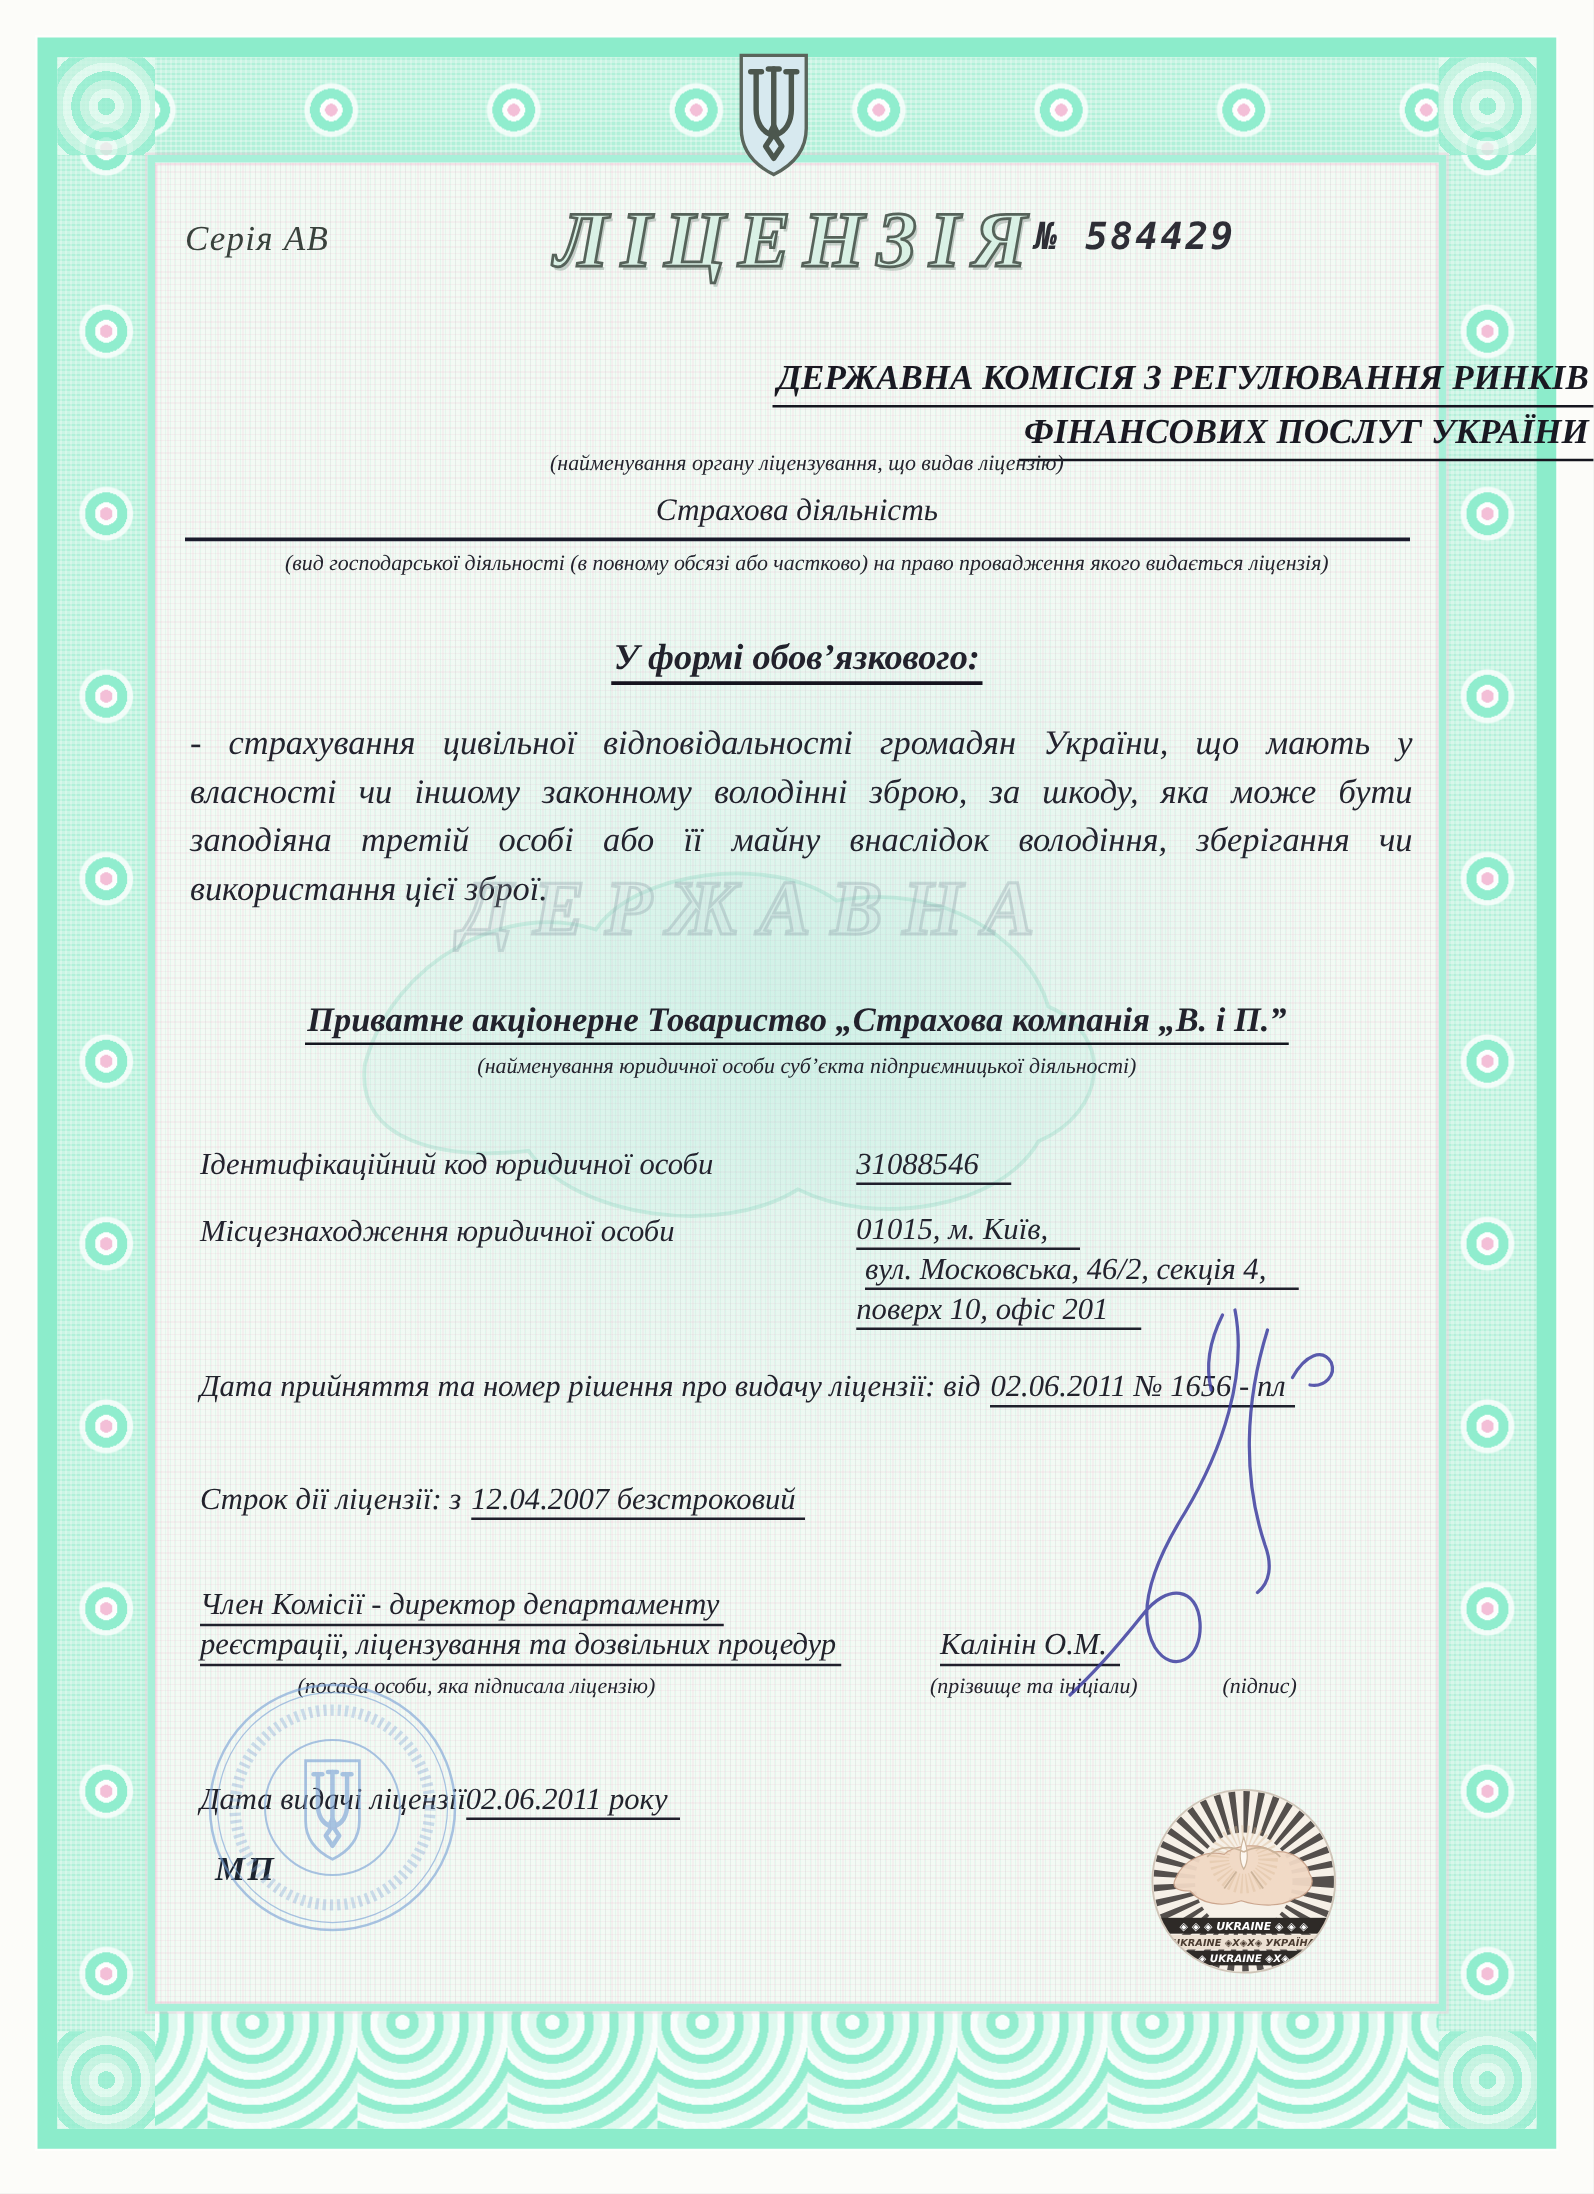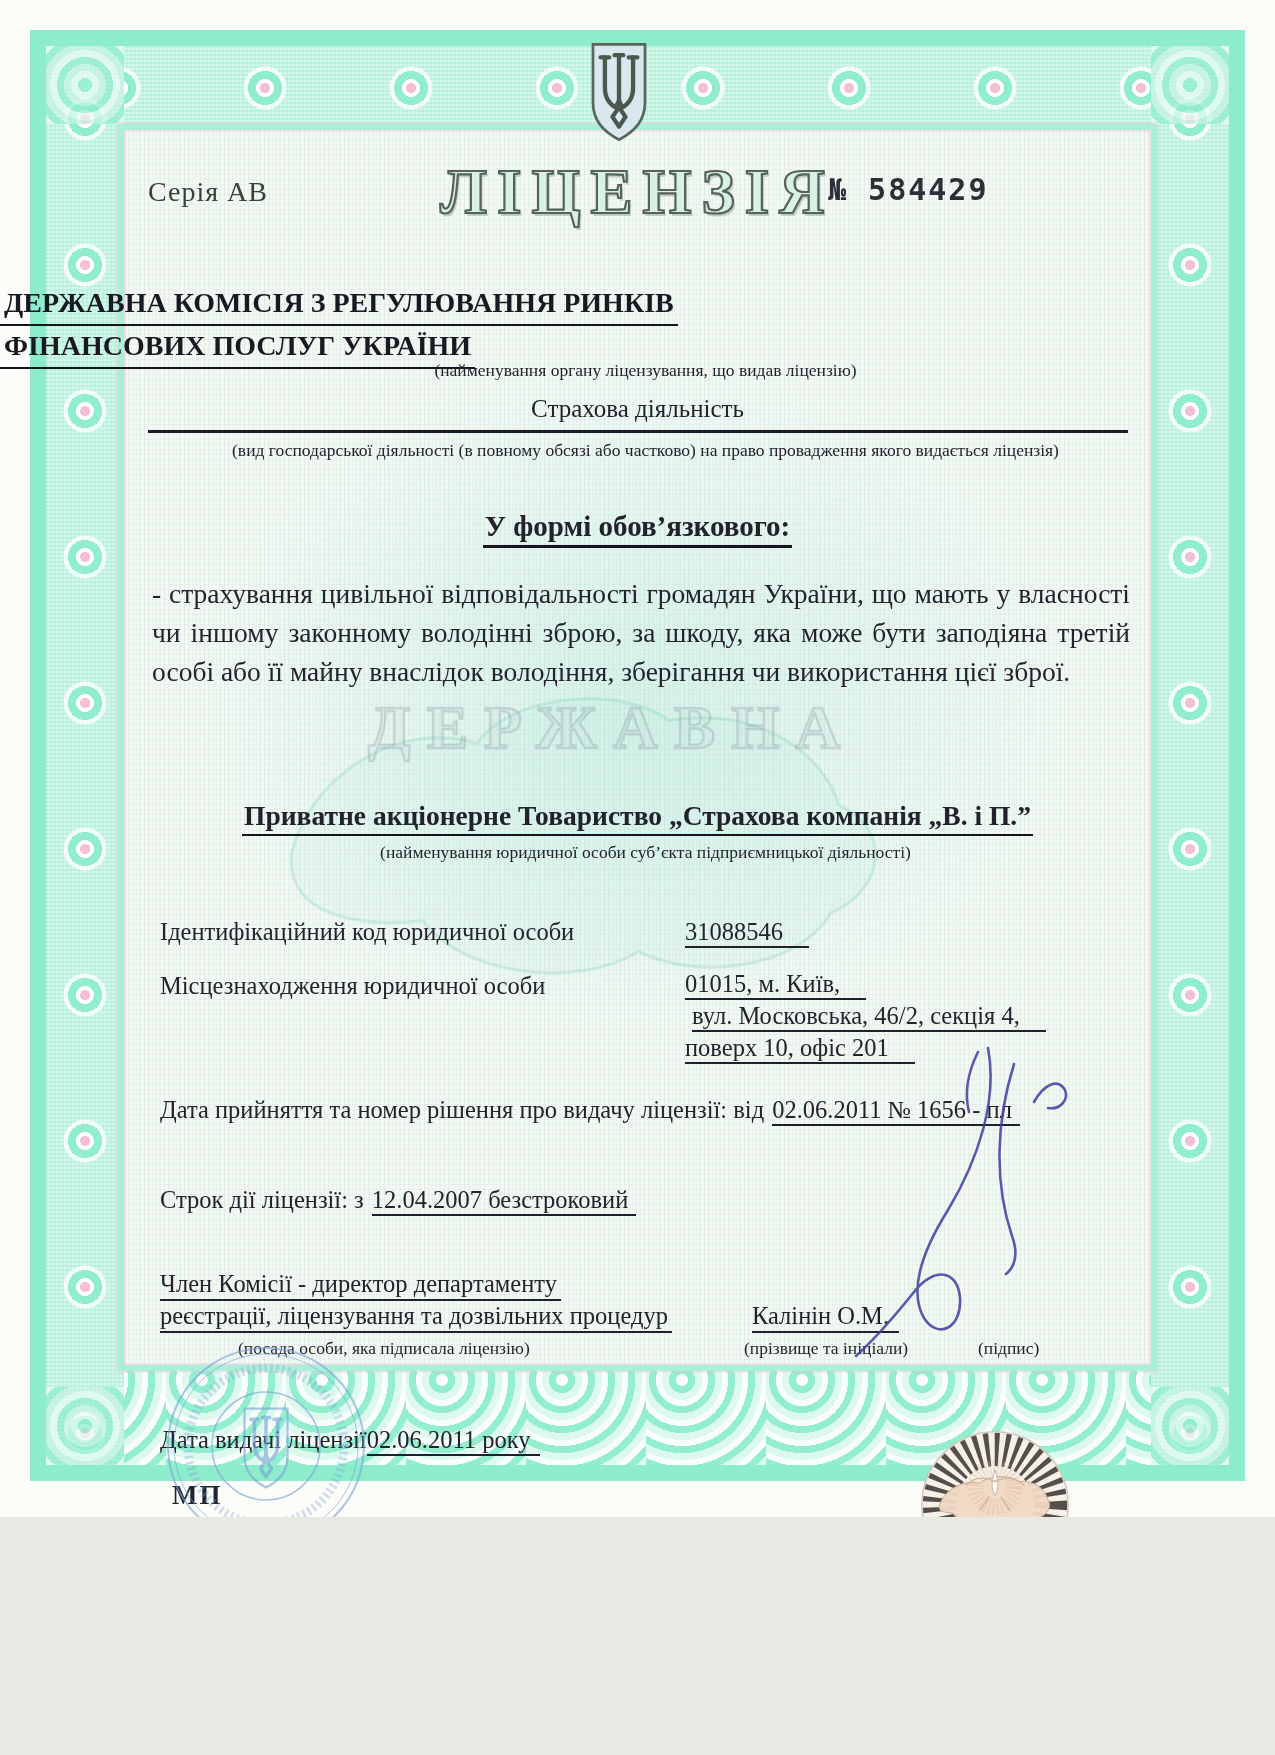--- a/index.html
+++ b/index.html
@@ -1,20 +1,21 @@
 <!DOCTYPE html>
 <html><head>
 <meta charset="utf-8">
 <style>
   html,body{margin:0;padding:0;background:#e9e9e4;}
   .page{
-    position:relative; width:1275px; height:1517px; margin:0 auto;
+    position:relative; width:1275px; height:1755px; margin:0 auto;
     background:#fcfcf9; overflow:hidden;
     font-family:"Liberation Serif","DejaVu Serif",serif;
     color:#22222c;
+    font-style:italic;
   }
   .abs{position:absolute;}
 
   
   .band-outer{
     position:absolute; left:30px; top:30px; right:30px; bottom:36px;
     border:16px solid #8ceccb;
     box-shadow: inset 0 0 0 2px rgba(255,255,255,.65), 0 0 0 2px rgba(255,255,255,.5);
   }
   .strip{position:absolute; background-color:#c6f3e1;}
@@ -55,21 +56,21 @@
   }
 
   
   .series{left:148px; top:176px; font-size:28px; color:#39413c; letter-spacing:1px;}
   .title{left:0; right:0; top:156px; text-align:center; font-weight:bold;
     font-size:63px; letter-spacing:10px; color:#d9f1e5;
     -webkit-text-stroke:2.2px #56635a; text-shadow:2px 3px 0 rgba(90,110,100,.30);}
   .number{left:828px; top:172px; font-family:"DejaVu Sans Mono",monospace;
     font-weight:bold; font-size:30px; color:#2e2e36; letter-spacing:2px;}
 
-  .issuer{left:0; right:0; top:283px; text-align:left; font-weight:bold; font-size:28px; color:#191922; line-height:40px;}
+  .issuer{left:0; right:0; top:283px; text-align:right; font-weight:bold; font-size:28px; color:#191922; line-height:40px;}
   .issuer span{display:inline-block; border-bottom:2px solid #15151f; padding:0 4px 1px;}
   .caption{font-size:17.5px; color:#23232d; text-align:center;padding-left:16px;}
   .cap-issuer{left:0; right:0; top:360px;}
   .activity{left:0; right:0; top:395px; text-align:center; font-size:25px;}
   .rule{left:148px; top:430px; width:980px; height:3px; background:#1b1b2c;}
   .cap-activity{left:0; right:0; top:440px;}
   .form-head{left:0; right:0; top:510px; text-align:center; font-weight:bold; font-size:29px;}
   .form-head span{display:inline-block; border-bottom:3px solid #15151f; padding:0 2px 2px;}
   .paragraph{left:152px; top:574px; width:978px; font-size:27.5px; line-height:39px; text-align:justify; color:#23232e;}
 

